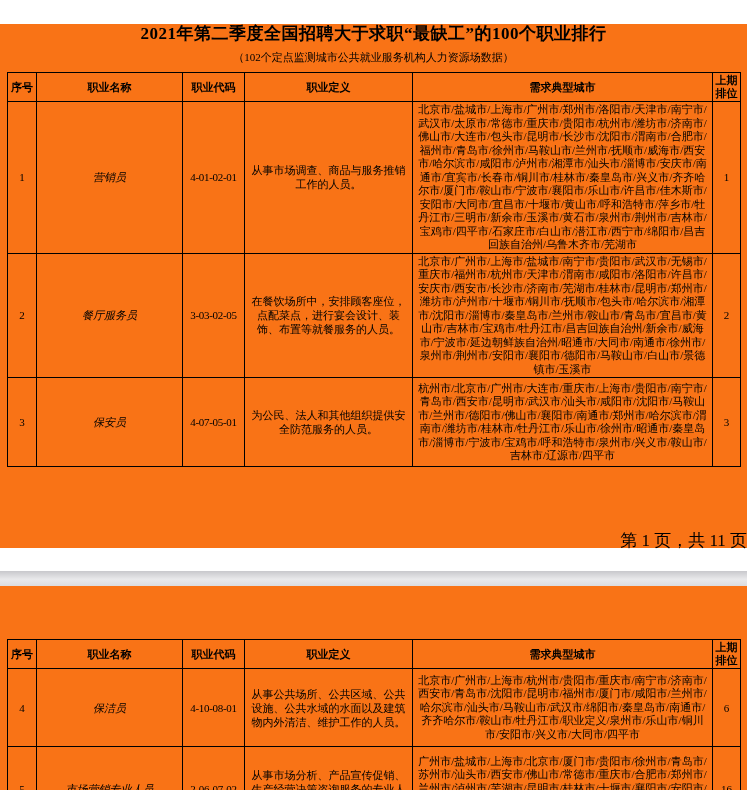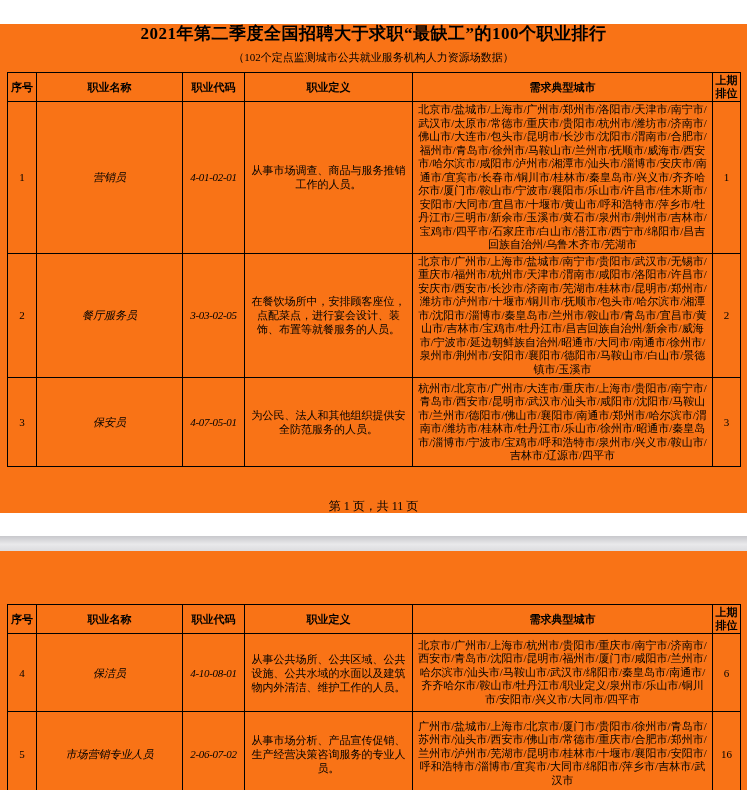--- a/index.html
+++ b/index.html
@@ -21,31 +21,31 @@
   table.jobs th,table.jobs td{
     border:1px solid #000000;font-size:11px;vertical-align:middle;
     overflow:hidden;
     text-align:center;
   }
   table.jobs th{
     font-weight:bold;text-align:center;padding:1px 0;line-height:13px;height:24px;
   }
   td.c-seq{text-align:center;padding:1px 2px;}
   td.c-name{text-align:left;padding:1px 4px;line-height:14px;font-style:italic;}
-  td.c-code{text-align:center;padding:1px 1px;letter-spacing:-0.3px;font-style:italic;}
+  td.c-code{text-align:center;padding:1px 1px;letter-spacing:-0.3px;}
   td.c-def{text-align:left;padding:1px 3px;line-height:14px;word-break:break-all;}
   td.c-cities{text-align:left;padding:1px 3px;line-height:13.5px;word-break:break-all;}
   td.c-rank{text-align:center;padding:1px 2px;}
   tr.r1{height:150px;}
   tr.r2{height:122px;}
   tr.r3{height:89px;}
   tr.r4{height:78px;}
   tr.r5{height:84px;}
   .page-footer{
-    text-align:center;font-size:12px;margin-top:32px;line-height:14px;
+    text-align:right;font-size:17px;margin-top:67px;line-height:14px;
   }
   .page-separator{
     width:747px;height:15px;margin-top:23px;
     background:linear-gradient(180deg,#c8c8cc 0%,#e9e9eb 55%,#dcdcdf 100%);
   }
   .page2-spacer{height:49px;}
 </style>
 </head>
 <body>
 

